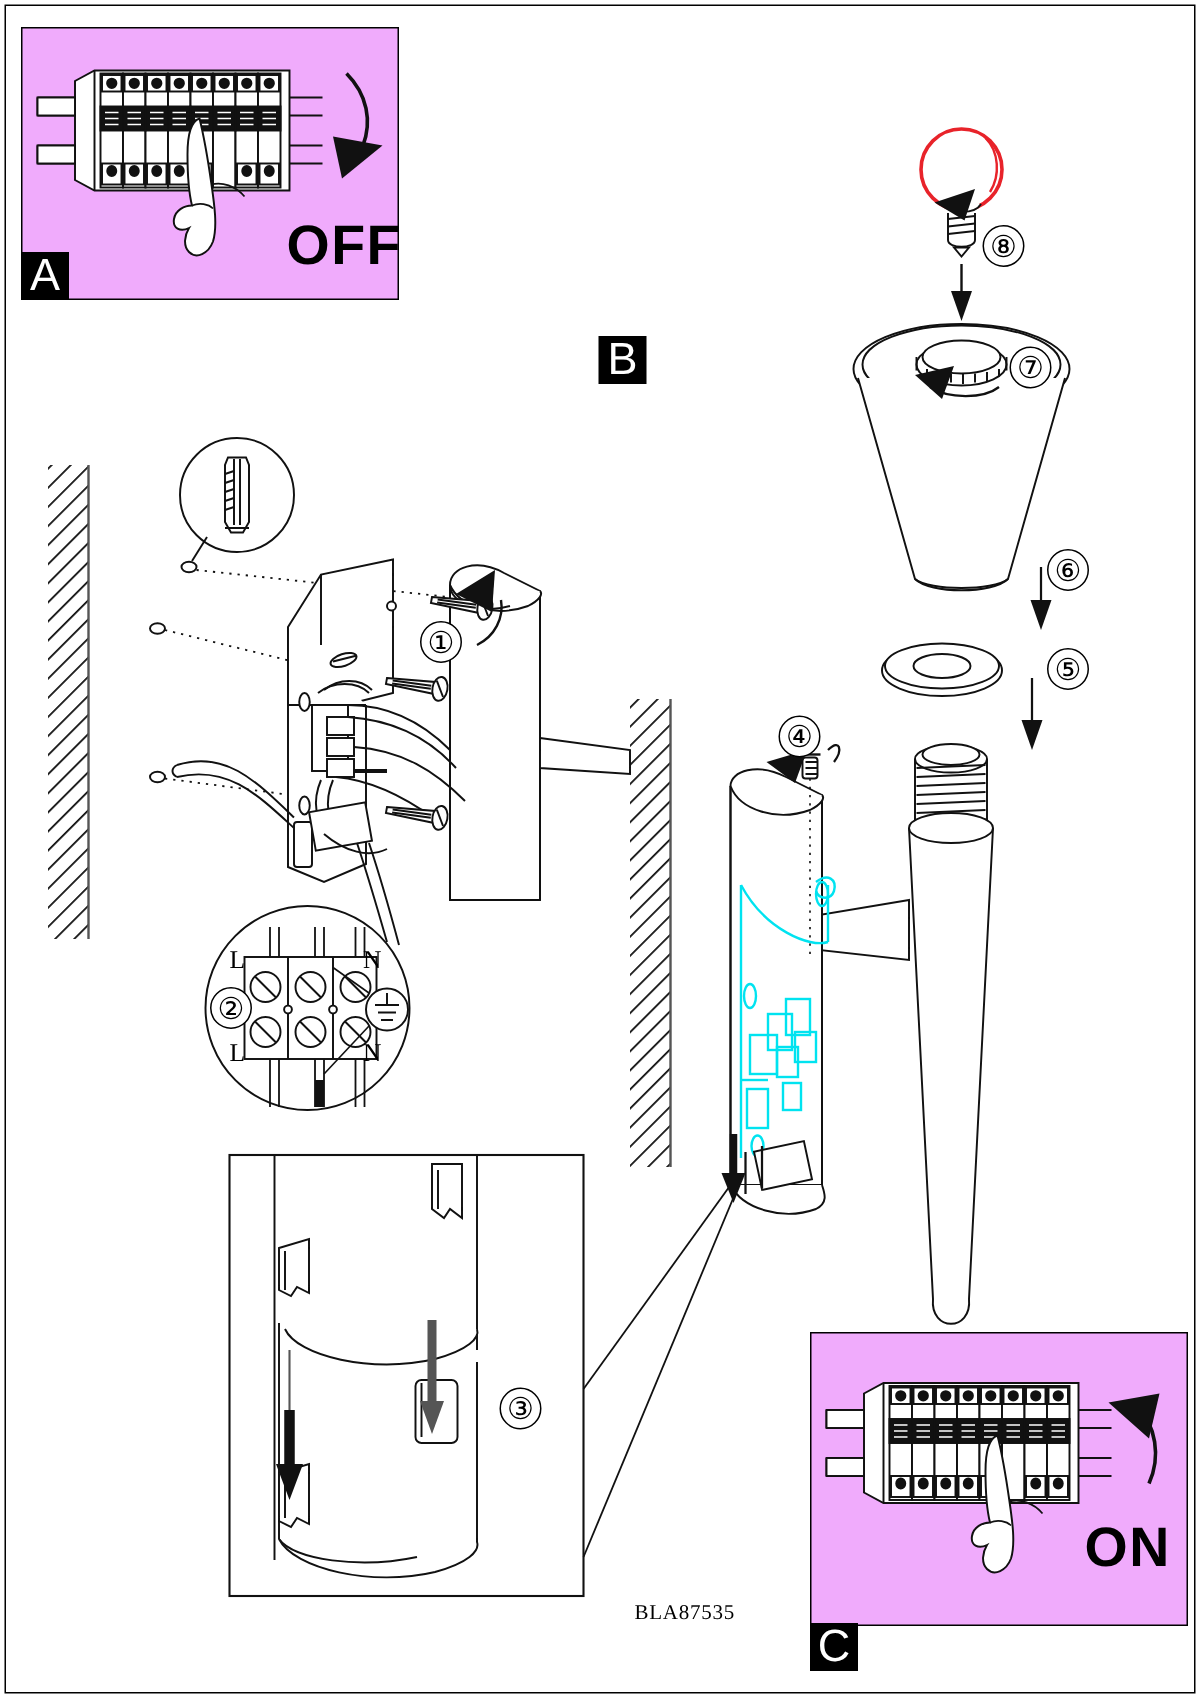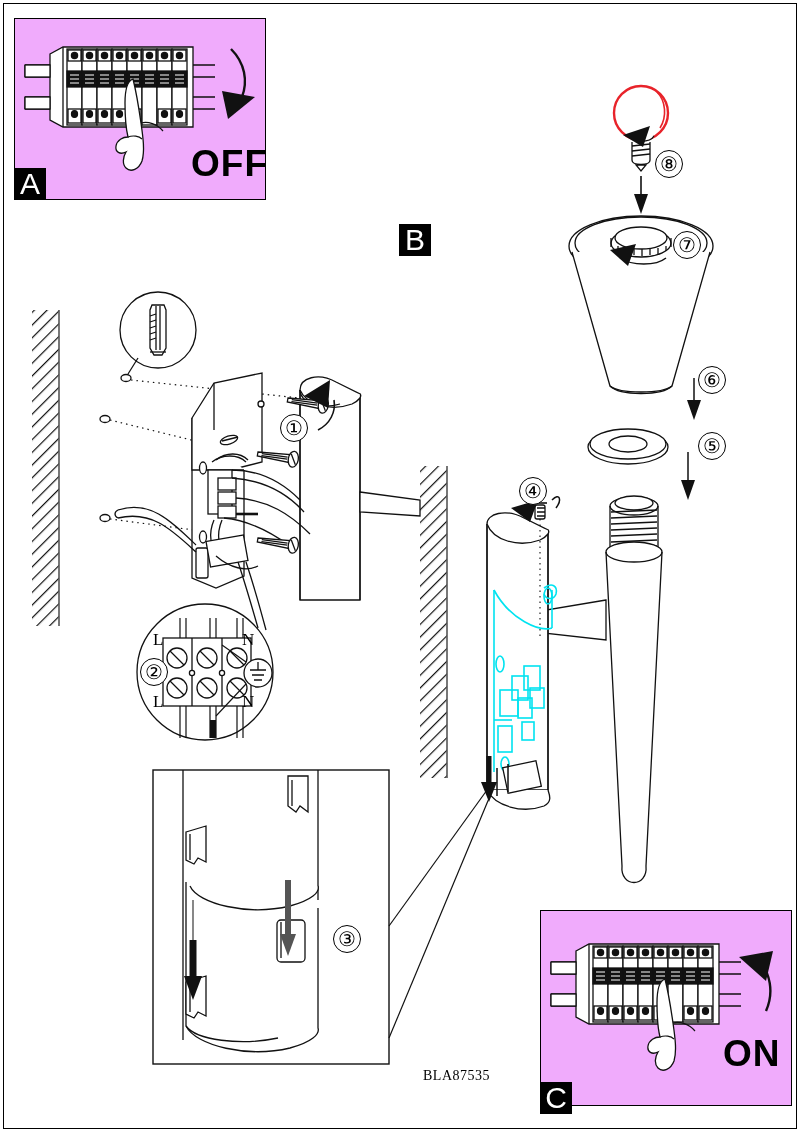--- a/index.html
+++ b/index.html
@@ -403,21 +403,21 @@
   <div class="stepnum" style="left:673px;top:231px;">⑦</div>
   <div class="stepnum" style="left:655px;top:150px;">⑧</div>
 
   <div class="tl" style="left:153px;top:630px;">L</div>
   <div class="tl" style="left:153px;top:692px;">L</div>
   <div class="tl" style="left:242px;top:630px;">N</div>
   <div class="tl" style="left:242px;top:692px;">N</div>
 
   <div class="code" style="left:423px;top:1068px;">BLA87535</div>
 
-  <div class="panel" style="left:540px;top:910px;width:252px;height:196px;">
+  <div class="panel" style="left:540px;top:888px;width:252px;height:196px;">
     <svg class="svgl" width="252" height="200" viewBox="0 0 252 200">
       <g fill="none" stroke="#111" stroke-width="1.3">
         <path d="M35 40 L48 33 L178 33 L178 113 L48 113 L35 106 Z" fill="#fff"></path>
         <path d="M48 33 L48 113"></path>
         <path d="M10 51 L35 51 M10 51 L10 63 M10 63 L35 63"></path>
         <path d="M10 83 L35 83 M10 83 L10 95 M10 95 L35 95"></path>
         <rect x="10" y="51" width="25" height="12" fill="#fff"></rect>
         <rect x="10" y="83" width="25" height="12" fill="#fff"></rect>
         <path d="M178 51 L200 51 M178 63 L200 63 M178 83 L200 83 M178 95 L200 95"></path>
         <g>

